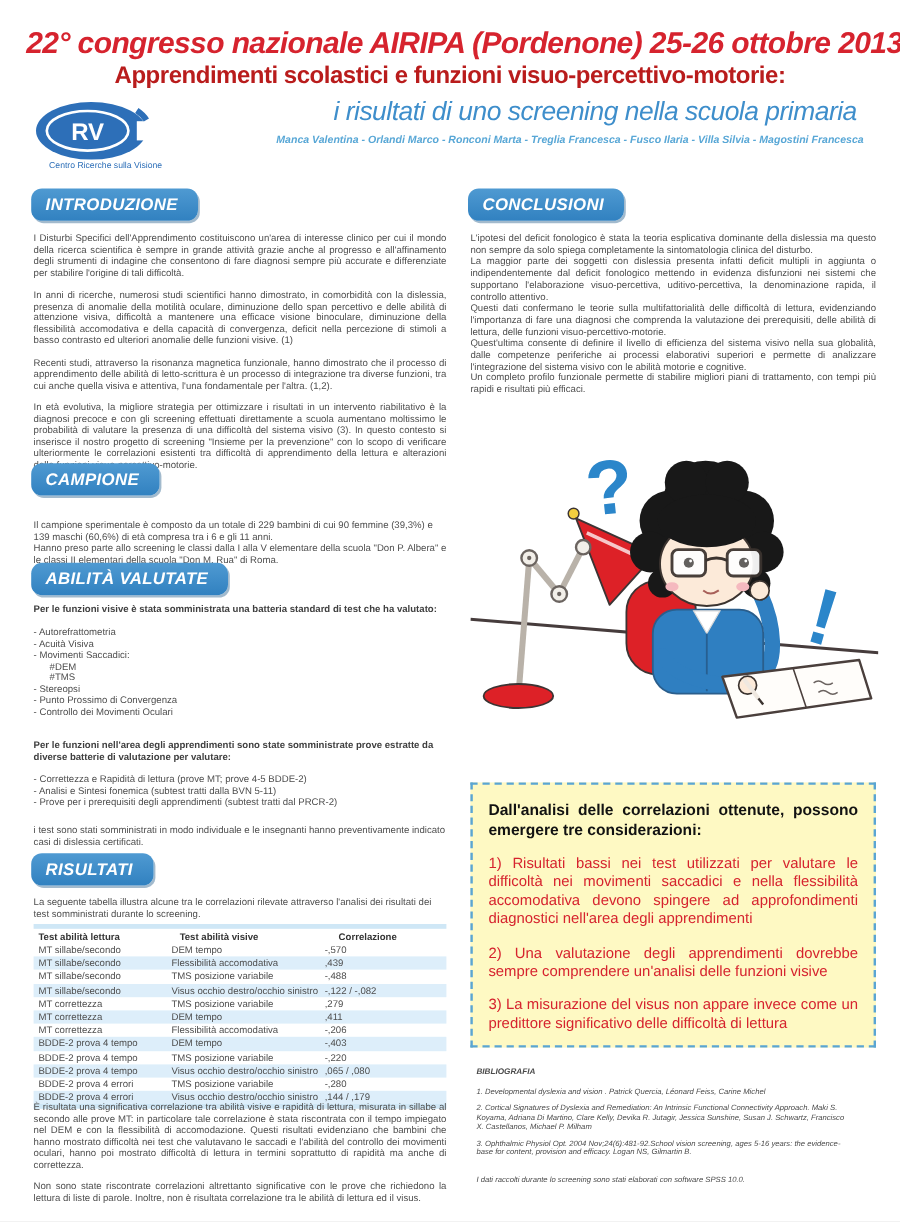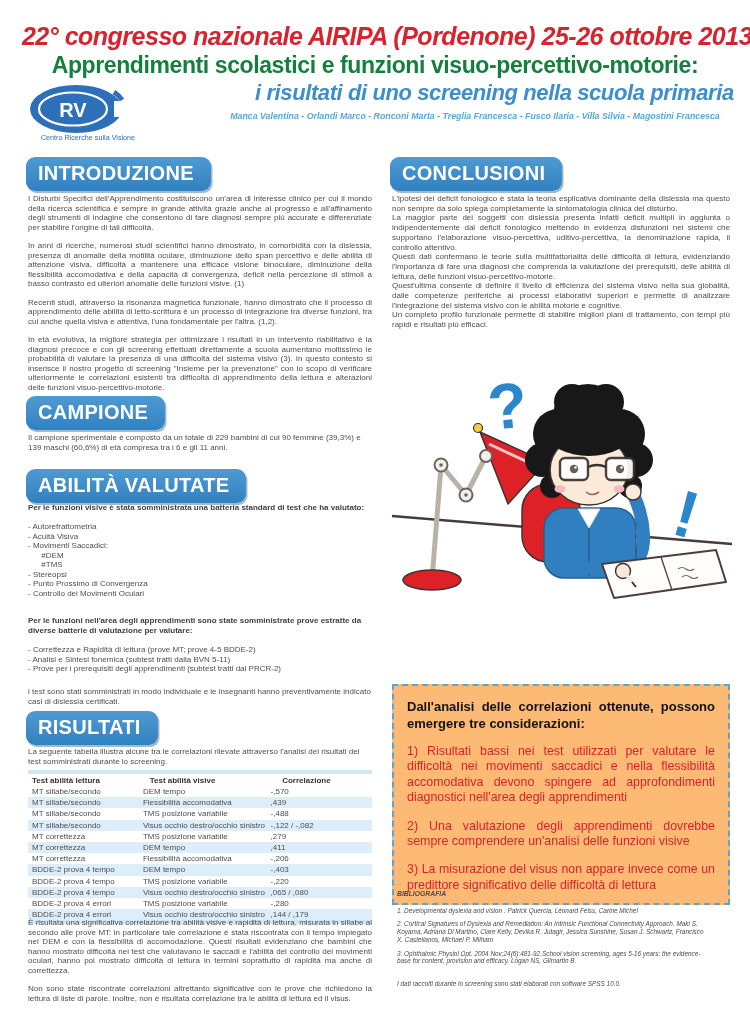--- a/index.html
+++ b/index.html
@@ -4,56 +4,56 @@
 <style>
   html,body{margin:0;padding:0;background:#e8e8e8;}
   .poster{
     position:relative;width:750px;height:1018px;background:#ffffff;
     font-family:"Liberation Sans",sans-serif;overflow:hidden;margin:0 auto;
   }
   
   .title1{position:absolute;top:22px;left:0;width:750px;text-align:center;
     font-size:25px;font-weight:bold;font-style:italic;color:#d6232e;letter-spacing:-0.5px;padding-left:12px;}
   .title2{position:absolute;top:52px;left:0;width:750px;text-align:center;
-    font-size:23px;font-weight:bold;color:#15803d;letter-spacing:-0.4px;}
-  .title3{position:absolute;top:80px;left:255px;width:485px;text-align:left;
-    font-size:22px;font-weight:bold;font-style:italic;color:#3e8ecb;letter-spacing:-0.4px;}
+    font-size:20px;font-weight:bold;color:#b91c1c;letter-spacing:-0.4px;}
+  .title3{position:absolute;top:80px;left:229px;width:485px;text-align:right;
+    font-size:22px;font-weight:normal;font-style:italic;color:#3e8ecb;letter-spacing:-0.4px;}
   .authors{position:absolute;top:111px;left:225px;width:500px;text-align:center;
     font-size:8.8px;font-weight:bold;font-style:italic;color:#58a7d6;}
   .crv-logo{position:absolute;left:26px;top:84px;}
   .airipa-logo{position:absolute;left:146px;top:78px;}
 
   
   .sec-hdr{position:absolute;display:inline-block;
     background:linear-gradient(180deg,#4f9ad2,#3181c0);
     box-shadow:1.5px 2px 0 rgba(23,82,129,.4);
-    color:#fff;font-weight:bold;font-size:20px;letter-spacing:.3px;
-    padding:5px 17px 6px 12px;border-radius:9px;}
+    color:#fff;font-weight:bold;font-size:14px;letter-spacing:.3px;
+    padding:5px 17px 6px 12px;border-radius:9px;font-style:italic;}
 
   
   .txt{position:absolute;font-size:8px;line-height:9.5px;color:#4e4e4e;text-align:justify;}
   .txt p{margin:0 0 9px 0;}
   .txt p:last-child{margin-bottom:0;}
   .lead{font-weight:bold;color:#3f3f3f;}
   .plist{position:absolute;font-size:8px;line-height:9.5px;color:#4e4e4e;}
   .plist div{white-space:pre;}
   .tight p{margin:0;}
   .concl p{margin:0;}
 
   
   .rtable{position:absolute;left:28px;top:770px;width:344px;font-size:8px;color:#4e4e4e;}
   .strip{height:4px;background:#cfe7f6;}
   .thead{display:flex;font-weight:bold;color:#333;padding:2px 4px 1px 4px;gap:20px;}
   .tbody .trow{display:flex;padding:1px 4px;min-height:9.2px;align-items:flex-start;}
   .tbody .trow:nth-child(even){background:#ddeefa;}
   .c1{width:33%;}.c2{width:38%;}.c3{width:29%;}
 
   
-  .consider{position:absolute;left:392px;top:684px;width:308px;
-    border:2px dashed #5aa5d3;padding:13px 13px 10px 13px;background:#fdba74;}
+  .consider{position:absolute;left:392px;top:652px;width:308px;
+    border:2px dashed #5aa5d3;padding:13px 13px 10px 13px;background:#fef9c3;}
   .consider .chead{font-size:13px;font-weight:bold;color:#121212;
     line-height:16.5px;text-align:justify;margin:0 0 12px 0;}
   .consider .citem{font-size:12.4px;color:#d6232e;line-height:15.4px;
     text-align:justify;margin:0 0 13px 0;}
   .consider .citem:last-child{margin-bottom:0;}
 
   
   .biblio{position:absolute;left:397px;top:890px;width:312px;
     font-style:italic;color:#4a4a4a;font-size:6.4px;line-height:7.7px;}
   .biblio .btitle{font-weight:bold;font-size:6.8px;margin:0 0 9px 0;}
@@ -87,24 +87,25 @@
 
   <div class="sec-hdr" style="left:26px;top:157px;">INTRODUZIONE</div>
   <div class="txt" style="left:28px;top:194px;width:344px;">
 
   <p>I Disturbi Specifici dell'Apprendimento costituiscono un'area di interesse clinico per cui il mondo della ricerca scientifica è sempre in grande attività grazie anche al progresso e  all'affinamento degli strumenti di indagine che consentono di fare diagnosi sempre più accurate e differenziate per stabilire l'origine di tali difficoltà.</p>
       <p>In anni di ricerche, numerosi studi scientifici hanno dimostrato, in comorbidità con la dislessia, presenza di anomalie della motilità oculare, diminuzione dello span percettivo e delle abilità di attenzione visiva, difficoltà a mantenere una efficace visione binoculare, diminuzione della flessibilità accomodativa e della capacità di convergenza, deficit nella percezione di stimoli a basso contrasto ed ulteriori anomalie delle funzioni visive. (1)</p>
       <p>Recenti studi, attraverso la risonanza magnetica funzionale, hanno dimostrato che il processo di apprendimento delle abilità di letto-scrittura è un processo di integrazione tra diverse funzioni, tra cui anche quella visiva e attentiva, l'una fondamentale per l'altra. (1,2).</p>
       <p>In età evolutiva, la migliore strategia per ottimizzare i risultati in un intervento riabilitativo è la diagnosi precoce e con gli screening effettuati direttamente a scuola aumentano moltissimo le probabilità di valutare la presenza di una difficoltà del sistema visivo (3). In questo contesto si inserisce il nostro progetto di screening "Insieme per la prevenzione" con lo scopo di verificare ulteriormente le correlazioni esistenti tra difficoltà di apprendimento della lettura e alterazioni delle funzioni visuo-percettivo-motorie.</p>
     </div>
 
-  <div class="sec-hdr" style="left:26px;top:396px;">CAMPIONE</div>
+  <div class="sec-hdr" style="left:26px;top:386px;">CAMPIONE</div>
   <div class="txt tight" style="left:28px;top:433px;width:344px;text-align:left;">
 
   <p>Il campione sperimentale è composto da un totale di 229 bambini di cui 90 femmine (39,3%) e 139 maschi (60,6%) di età compresa tra i 6 e gli 11 anni.</p>
+      <p>Hanno preso parte allo screening le classi dalla I alla V elementare della scuola "Don P. Albera" e le classi II elementari della scuola "Don M. Rua" di Roma.</p>
     </div>
 
   <div class="sec-hdr" style="left:26px;top:469px;">ABILITÀ VALUTATE</div>
   <div class="txt lead" style="left:28px;top:503px;width:344px;text-align:left;">Per le funzioni visive è stata somministrata una batteria standard di test che ha valutato:</div>
   <div class="plist" style="left:28px;top:522px;width:344px;">
 
   <div>- Autorefrattometria</div>
       <div>- Acuità Visiva</div>
       <div>- Movimenti Saccadici:</div>
       <div>      #DEM</div>

